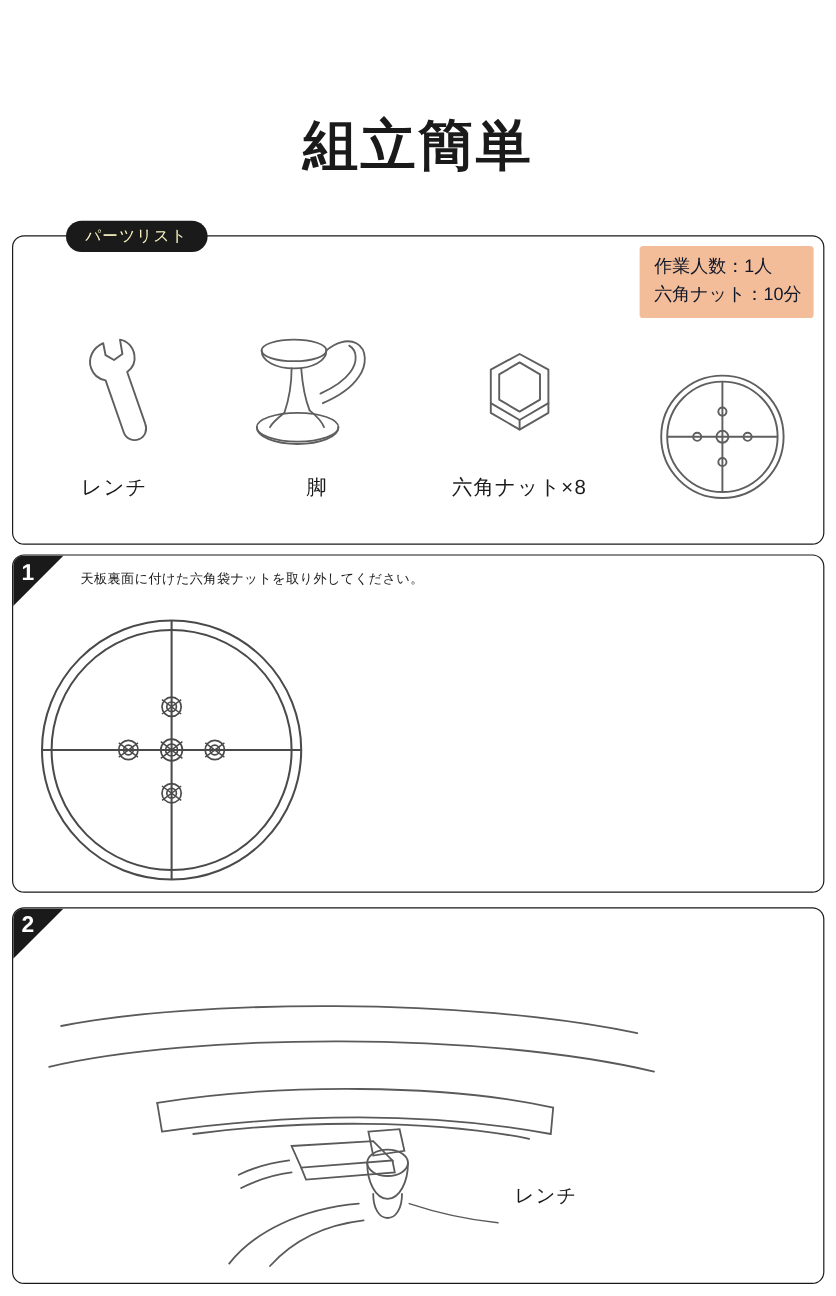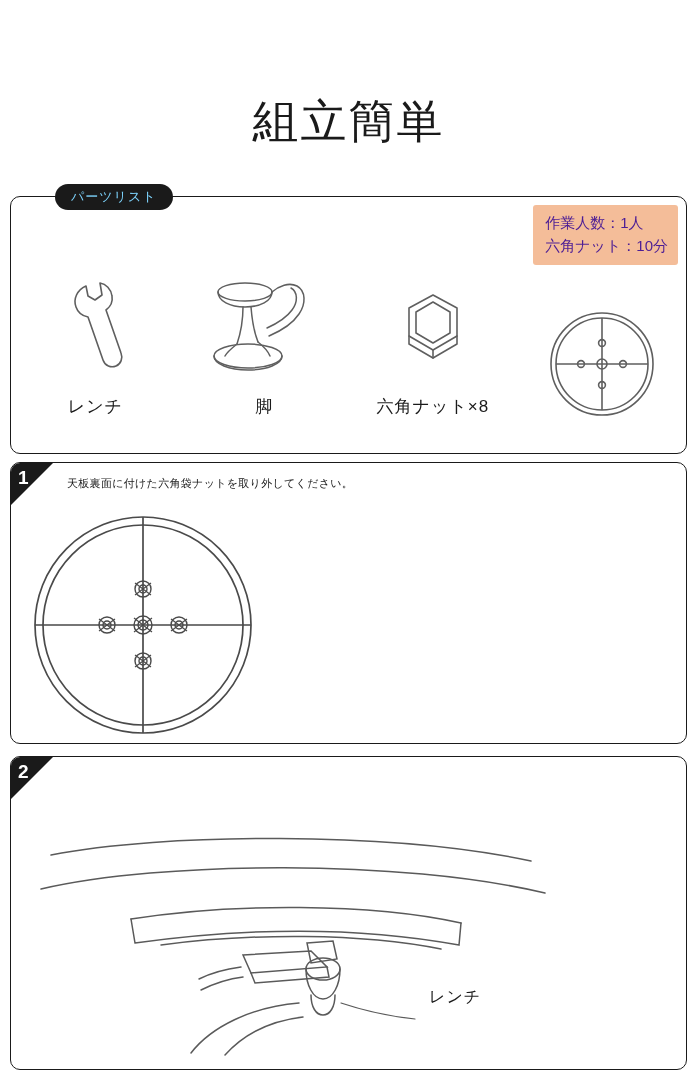--- a/index.html
+++ b/index.html
@@ -21,21 +21,21 @@
     position: absolute;
     top: 96px;
     left: 0;
     width: 697px;
     text-align: center;
   }
   .title {
     display: inline-block;
     position: relative;
     font-size: 46px;
-    font-weight: normal;
+    font-weight: bold;
     letter-spacing: 2px;
     line-height: 1.1;
     padding: 0 6px;
   }
   .title .hl {
     position: absolute;
     left: 0;
     right: 0;
     bottom: 2px;
     height: 20px;
@@ -57,33 +57,33 @@
   
   #parts-panel {
     top: 196px;
     height: 258px;
   }
   .parts-tab {
     position: absolute;
     top: -13px;
     left: 44px;
     background: #1a1a1a;
-    color: #7dd3fc;
+    color: #fef9c3;
     font-size: 13px;
     letter-spacing: 1px;
     padding: 4px 16px;
     border-radius: 13px;
     white-space: nowrap;
   }
   .info-box {
     position: absolute;
     top: 8px;
     right: 8px;
     background: #f4bd99;
-    color: #4c1d95;
+    color: #0f172a;
     font-size: 15px;
     line-height: 1.55;
     padding: 6px 10px 7px 12px;
     border-radius: 3px;
     text-align: left;
   }
   .parts-row {
     position: absolute;
     top: 72px;
     left: 0;

